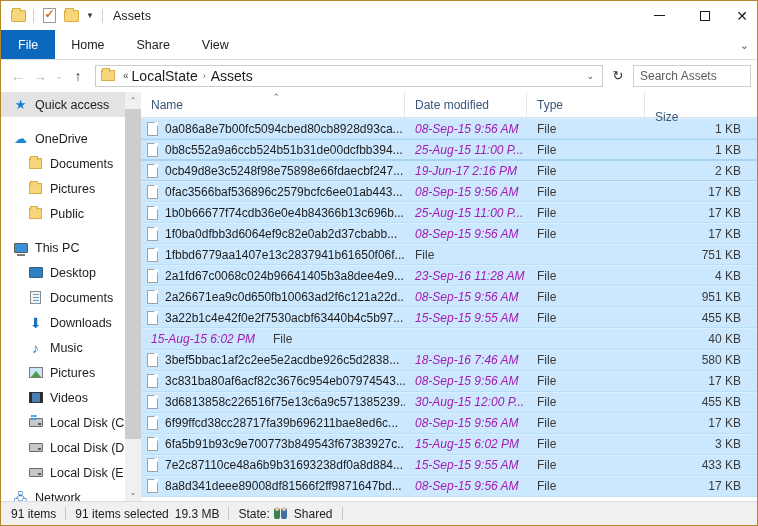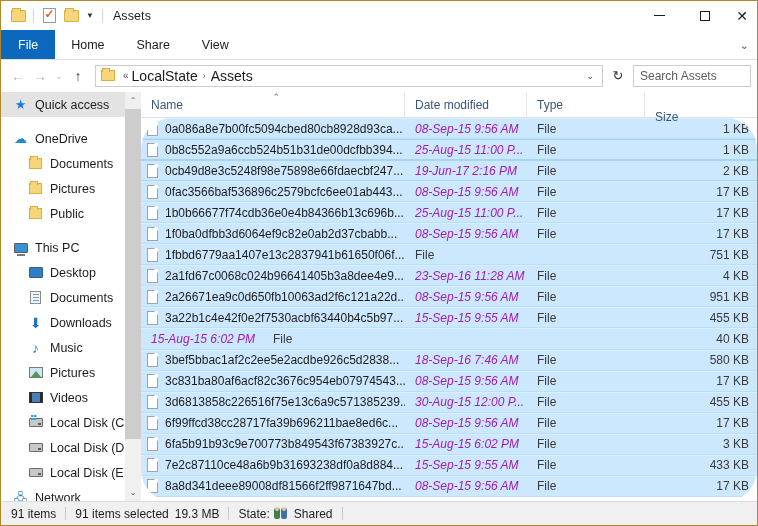--- a/index.html
+++ b/index.html
@@ -297,41 +297,41 @@
   }
   .col-name  { width: 264px; flex: 0 0 264px; }
   .col-date  { width: 122px; flex: 0 0 122px; }
   .col-type  { width: 118px; flex: 0 0 118px; }
   .col-size  { flex: 1 1 auto; border-right: none; margin-top: 24px; }
   .sort-ind {
     position: absolute; left: 50%; top: 1px;
     font-size: 9px; color: #6a6a6a; line-height: 1;
   }
 
-  .rows { flex: 1 1 auto; overflow: hidden; border-radius: 31px; }
+  .rows { flex: 1 1 auto; overflow: hidden; }
   .row {
     height: 21.05px;
     display: flex; align-items: center;
     font-size: 12px; color: #1c1c1c;
     background: #cce8ff;
     border-top: 1px solid #d9eeff;
     border-bottom: 1px solid #bcdff8;
   }
   .row.hl { border-top: 1px solid #a8d4f0; border-bottom: 1px solid #a8d4f0; }
   .cell {
     padding-left: 10px;
     white-space: nowrap; overflow: hidden; text-overflow: clip;
     display: flex; align-items: center;
   }
   .c-name { width: 264px; flex: 0 0 264px; padding-left: 6px; }
   .c-date { width: 122px; flex: 0 0 122px; color: #a21caf; font-style: italic; }
   .c-type { width: 118px; flex: 0 0 118px; color: #3a3a3a; }
   .c-size {
     flex: 1 1 auto; color: #3a3a3a;
-    justify-content: flex-end; padding-right: 8px; padding-left: 0;
+    justify-content: flex-end; padding-right: 16px; padding-left: 0;
   }
   .file-ico {
     width: 11px; height: 14px; flex: 0 0 11px;
     background: #ffffff; border: 1px solid #9fa3a8;
     margin-right: 7px; position: relative;
   }
   .file-ico::after {
     content: ""; position: absolute; top: -1px; right: -1px;
     border-left: 4px solid transparent;
     border-top: 4px solid #ffffff;

